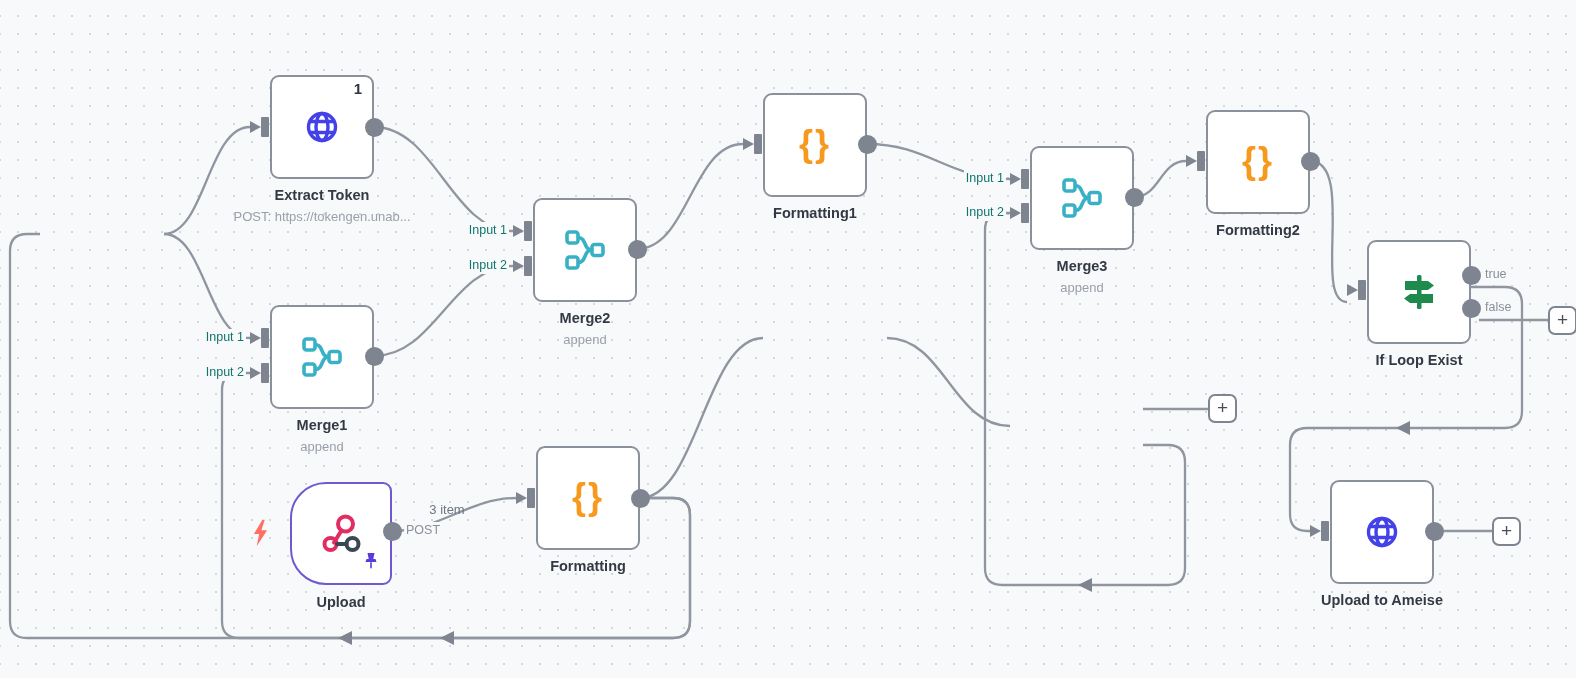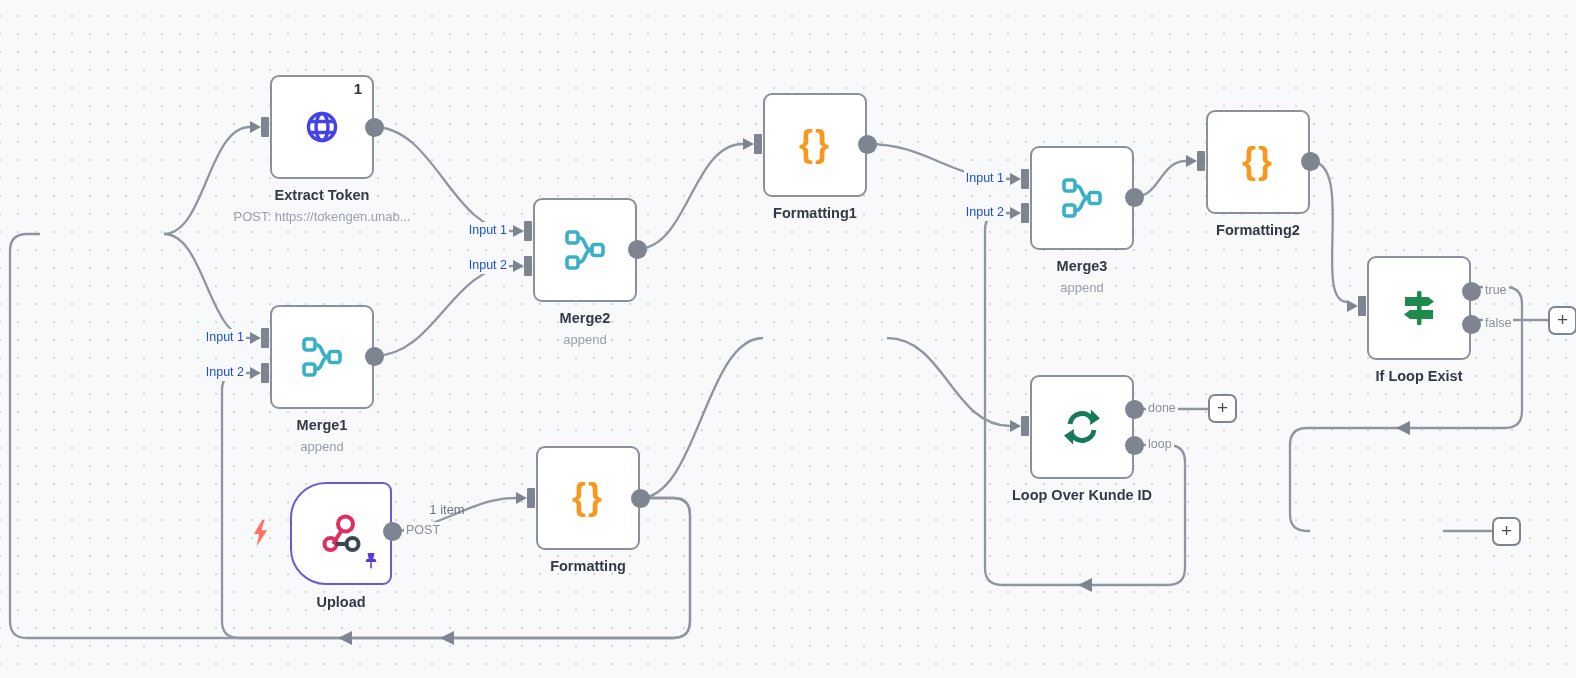--- a/index.html
+++ b/index.html
@@ -24,21 +24,21 @@
   }
   .node-sub{
     position:absolute;top:134px;left:50%;transform:translateX(-50%);
     white-space:nowrap;font-size:13px;font-weight:400;color:#9aa0aa;text-align:center;
   }
   .port-out{position:absolute;right:-9.5px;width:19px;height:19px;border-radius:50%;background:#7e8590;}
   .port-in{position:absolute;left:-20px;display:flex;align-items:center;height:20px;}
   .port-in .tri{width:0;height:0;border-top:6.5px solid transparent;border-bottom:6.5px solid transparent;border-left:11px solid #7e8590;}
   .port-in .bar{width:8px;height:20px;background:#7e8590;border-radius:1px;}
   .in-label{
-    position:absolute;right:calc(100% + 24px);font-size:12.5px;color:#1d4ed8;
+    position:absolute;right:calc(100% + 24px);font-size:12.5px;color:#0f766e;
     white-space:nowrap;line-height:17px;background:#f8f9fb;padding:0 2px;
   }
   .out-label{
     position:absolute;left:calc(100% + 12px);font-size:12.5px;color:#8b9099;
     white-space:nowrap;line-height:17px;background:#f8f9fb;padding:0 2px;
   }
   .badge{position:absolute;top:3px;right:10px;font-size:15px;font-weight:700;color:#2e3540;}
   .plus{
     position:absolute;z-index:2;width:29px;height:29px;box-sizing:border-box;
     border:2px solid #7e8590;border-radius:7px;background:#fff;
@@ -246,61 +246,59 @@
       </svg>
     </div>
     <div class="port-in" style="top:41px">
         <i class="tri"></i>
         <i class="bar"></i>
       </div>
     <div class="port-out" style="top:41.5px"></div>
     <div class="node-title">Formatting2</div>
   </div>
 
-  <div class="node" style="left:1030px;top:375px">
-    <div class="node-box">
-      <svg width="44" height="44" viewBox="0 0 44 44">
-        <path d="M10 19 A12 12 0 0 1 32.5 15" fill="none" stroke="#187a5b" stroke-width="5"></path>
-        <polygon points="31,4.5 40,13.5 30,20" fill="#187a5b"></polygon>
-        <path d="M34 25 A12 12 0 0 1 11.5 29" fill="none" stroke="#187a5b" stroke-width="5"></path>
-        <polygon points="13,39.5 4,30.5 14,24" fill="#187a5b"></polygon>
-      </svg>
-    </div>
-    <div class="port-in" style="top:41px">
-        <i class="tri"></i>
-        <i class="bar"></i>
-      </div>
-    <div class="port-out" style="top:24.5px"></div>
-    <div class="port-out" style="top:60.5px"></div>
-    <span class="out-label" style="top:25px">done</span>
-    <span class="out-label" style="top:61px">loop</span>
-    <div class="node-title">Loop Over Kunde ID</div>
-  </div>
-
-  <div class="node" style="left:1367px;top:256px">
+
+  <div class="node" style="left:1367px;top:240px">
     <div class="node-box">
       <svg width="44" height="44" viewBox="0 0 44 44">
         <g fill="#1e8a4d">
           <rect x="20" y="5" width="4.5" height="34" rx="1.5"></rect>
           <path d="M8 11 H31 L37 15.5 L31 20 H8 Z"></path>
           <path d="M36 24 H13 L7 28.5 L13 33 H36 Z"></path>
         </g>
       </svg>
     </div>
     <div class="port-in" style="top:40px">
         <i class="tri"></i>
         <i class="bar"></i>
       </div>
     <div class="port-out" style="top:25.5px"></div>
     <div class="port-out" style="top:58.5px"></div>
     <span class="out-label" style="top:26px">true</span>
     <span class="out-label" style="top:59px">false</span>
     <div class="node-title">If Loop Exist</div>
   </div>
 
-
-  <span class="edge-label" style="left:447px;top:502px;transform:translateX(-50%)">1 item</span>
+  <div class="node" style="left:1330px;top:480px">
+    <div class="node-box">
+      <svg width="44" height="44" viewBox="0 0 44 44">
+        <g fill="none" stroke="#4341e8" stroke-width="3.4">
+          <circle cx="22" cy="22" r="13.5"></circle>
+          <ellipse cx="22" cy="22" rx="6" ry="13.5"></ellipse>
+          <path d="M10.5 16.5 H33.5 M10.5 27.5 H33.5"></path>
+        </g>
+      </svg>
+    </div>
+    <div class="port-in" style="top:41px">
+        <i class="tri"></i>
+        <i class="bar"></i>
+      </div>
+    <div class="port-out" style="top:41.5px"></div>
+    <div class="node-title">Upload to Ameise</div>
+  </div>
+
+  <span class="edge-label" style="left:447px;top:502px;transform:translateX(-50%)">3 item</span>
 
   <div class="plus" style="left:1208px;top:394px">+</div>
   <div class="plus" style="left:1548px;top:306px">+</div>
   <div class="plus" style="left:1492px;top:517px">+</div>
 
 </div>
 
 </body></html>

